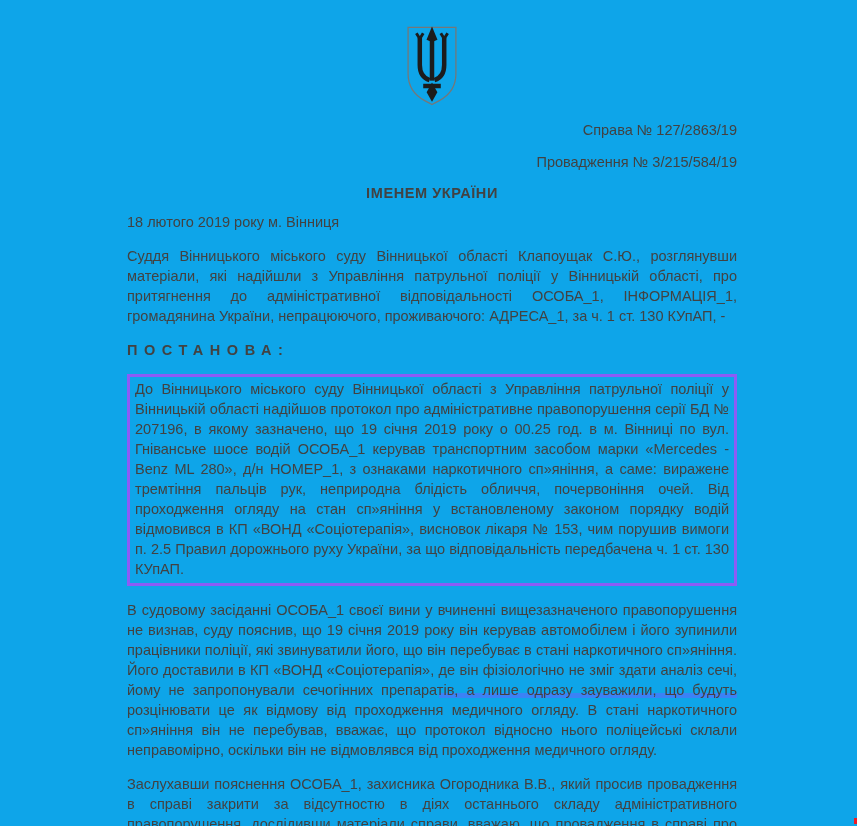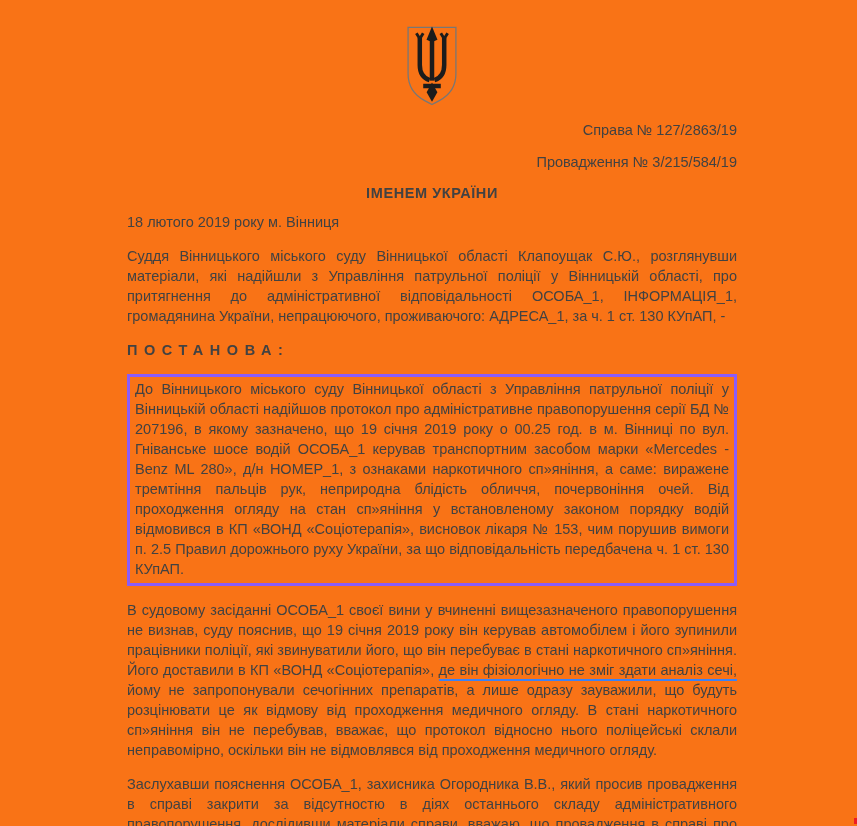--- a/index.html
+++ b/index.html
@@ -1,20 +1,20 @@
 <!DOCTYPE html>
 <html><head>
 <meta charset="utf-8">
 <style>
   html, body { margin: 0; padding: 0; background: #ffffff; }
   .page {
     position: relative;
     width: 857px;
     height: 826px;
-    background: #f97316;
+    background: #0ea5e9;
     overflow: hidden;
     font-family: "Liberation Sans", sans-serif;
     color: #424242;
   }
   .content { margin: 0 120px 0 127px; }
   .crest { display: block; margin: 25px auto 0; width: 56px; height: 82px; }
   .case-block { margin-top: 13px; text-align: right; font-size: 14.5px; line-height: 20px; }
   .case-line + .case-line { margin-top: 12px; }
   .title {
     margin-top: 17px; text-align: center;
@@ -34,21 +34,21 @@
   .section-heading {
     margin-top: 14px;
     font-size: 14.5px; font-weight: bold; letter-spacing: 0.45em; line-height: 20px;
   }
   .highlight-box {
     border: 3px solid #8b5cf6;
     padding: 2px 5px 4px 5px;
     margin: 12px -8px 0 -8px;
   }
   .bold { font-weight: normal; }
-  .red-underline { border-bottom: 2px solid #3b82f6; padding-bottom: 1px; }
+  .red-underline { border-bottom: 5px solid #3b82f6; padding-bottom: 15px; }
   .corner-fragment {
     position: absolute; right: 0; bottom: 2px;
     width: 3px; height: 6px; background: #ed1c24;
   }
 </style>
 </head>
 <body>
 
 <div class="page">
   <div class="content">

